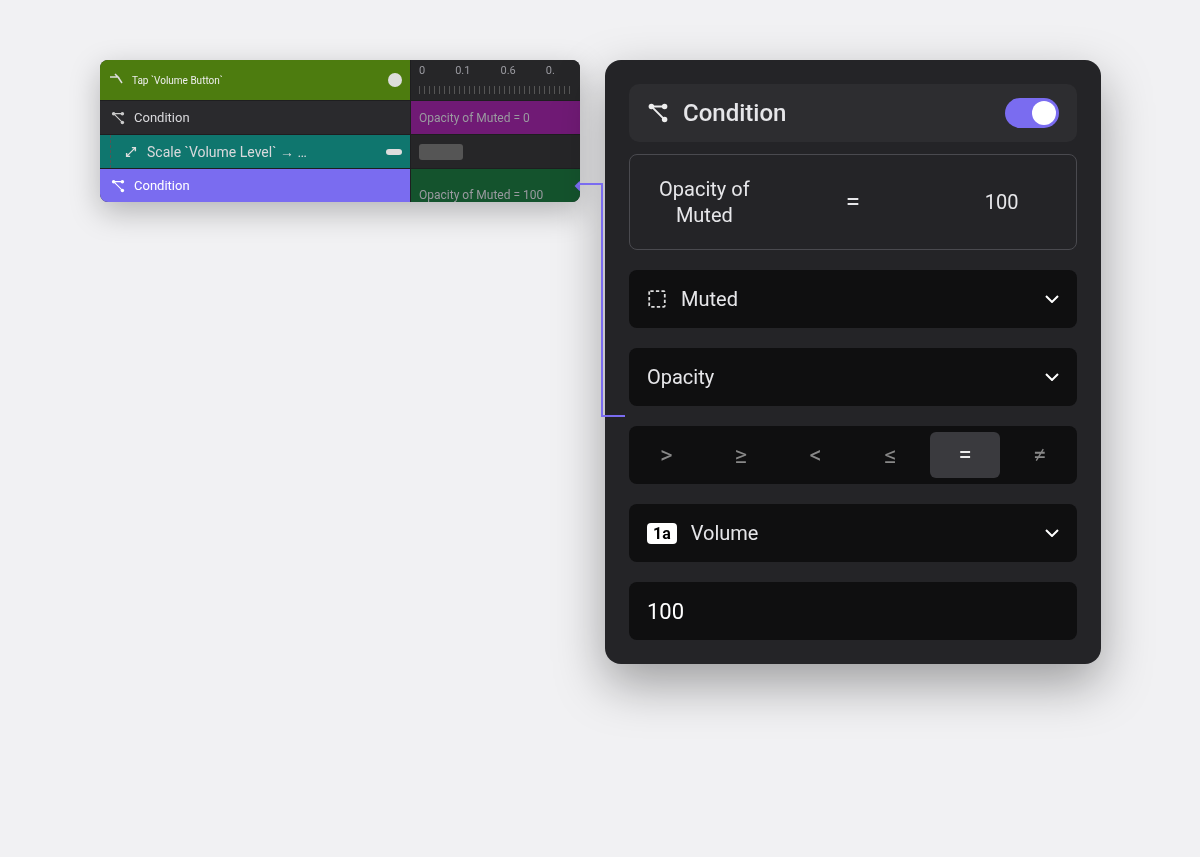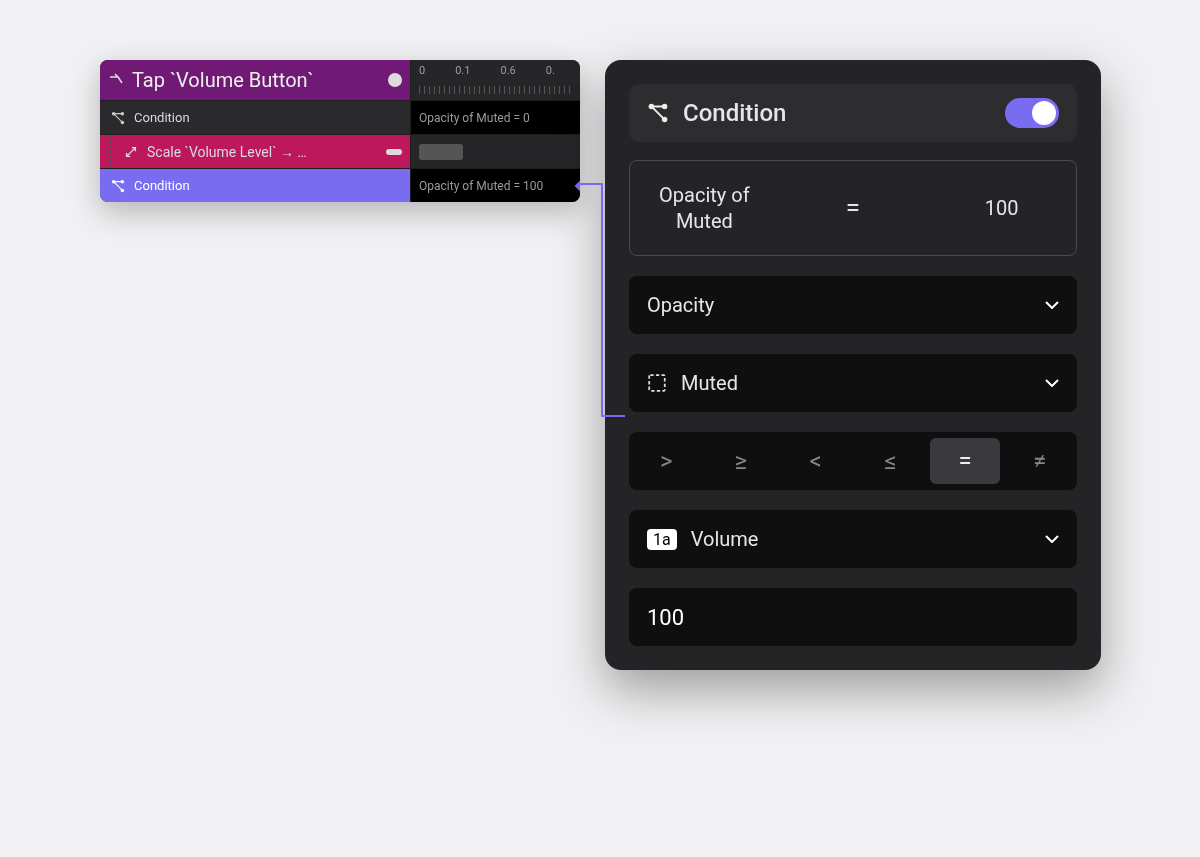--- a/index.html
+++ b/index.html
@@ -44,28 +44,28 @@
     flex: 1;
     display: flex;
     align-items: center;
     color: #9a9aa0;
     font-size: 12px;
     padding: 0 8px;
     position: relative;
     border-left: 1px solid #1e1e20;
   }
 
-  .tl-row.header .tl-left { background: #701a75; color: #eee; font-size: 20px; }
+  .tl-row.header .tl-left { background: #4d7c0f; color: #eee; font-size: 10px; }
   .tl-row.header .tl-right { background: #262628; }
   .tl-row.cond .tl-left { background: #2a2a2d; }
-  .tl-row.cond .tl-right { background: #000000; text-align: right; }
-  .tl-row.scale .tl-left { background: #be185d; }
+  .tl-row.cond .tl-right { background: #701a75; text-align: right; }
+  .tl-row.scale .tl-left { background: #0f766e; }
   .tl-row.scale .tl-right { background: #262628; }
   .tl-row.cond-active .tl-left { background: #7a6cf0; color: #fff; }
-  .tl-row.cond-active .tl-right { background: #000000; }
+  .tl-row.cond-active .tl-right { background: #14532d; align-items: flex-end; }
   .tl-row:last-child { border-bottom-left-radius: 8px; border-bottom-right-radius: 8px; }
 
   .ico { width: 16px; height: 16px; display: inline-flex; align-items: center; justify-content: center; flex-shrink: 0; }
 
   .record-dot {
     width: 14px; height: 14px; border-radius: 50%; background: #ddd;
     margin-left: auto;
   }
   .minus-dot {
     width: 16px; height: 6px; border-radius: 3px; background: #ddd;
@@ -139,21 +139,21 @@
 
   .dp-section-label {
     margin-top: 28px;
     font-size: 20px;
     color: #bdbdc2;
     font-weight: 600;
   }
   .dp-section-label .num { color:#fff; font-weight:700; }
 
   .expr-box {
-    margin-top: 18px;
+    margin-top: 12px;
     border: 1px solid #4a4a4f;
     border-radius: 8px;
     height: 96px;
     display: flex;
     align-items: stretch;
   }
   .expr-cell {
     flex:1;
     display:flex;
     align-items:center;
@@ -195,21 +195,21 @@
     font-size: 24px;
     border-radius: 6px;
     margin: 6px 2px;
   }
   .op-btn.selected {
     background: #3a3a3e;
     color: #eee;
   }
 
   .badge-1a {
-    background:#fff; color:#000; padding:1px 6px; border-radius:4px; font-size:16px; font-weight:400;
+    background:#fff; color:#000; padding:1px 6px; border-radius:4px; font-size:16px; font-weight:700;
   }
 
   .value-input {
     margin-top: 20px;
     background: #0f0f10;
     border-radius: 8px;
     height: 58px;
     display: flex;
     align-items: center;
     padding: 0 18px;
@@ -321,35 +321,35 @@
   </div>
 
 
   <div class="expr-box">
     <div class="expr-cell" style="white-space:pre-line; max-width:160px;">Opacity of Muted</div>
     <div class="expr-cell op">=</div>
     <div class="expr-cell">100</div>
   </div>
 
   <div class="dd-row">
-    <span>Opacity</span>
+    <span class="ico" style="width:20px;height:20px;">
+      <svg viewBox="0 0 18 18" width="20" height="20">
+          <rect x="2" y="2" width="14" height="14" stroke="#ddd" stroke-width="1.6" fill="none" stroke-dasharray="3 2" rx="1"></rect>
+        </svg>
+    </span>
+    <span>Muted</span>
     <span class="chev">
       <svg viewBox="0 0 14 8" width="14" height="8">
           <path d="M1 1 L7 7 L13 1" stroke="#fff" stroke-width="2" fill="none"></path>
         </svg>
     </span>
   </div>
 
   <div class="dd-row">
-    <span class="ico" style="width:20px;height:20px;">
-      <svg viewBox="0 0 18 18" width="20" height="20">
-          <rect x="2" y="2" width="14" height="14" stroke="#ddd" stroke-width="1.6" fill="none" stroke-dasharray="3 2" rx="1"></rect>
-        </svg>
-    </span>
-    <span>Muted</span>
+    <span>Opacity</span>
     <span class="chev">
       <svg viewBox="0 0 14 8" width="14" height="8">
           <path d="M1 1 L7 7 L13 1" stroke="#fff" stroke-width="2" fill="none"></path>
         </svg>
     </span>
   </div>
 
   <div class="op-row">
     <div class="op-btn">
         <span>&gt;</span>

